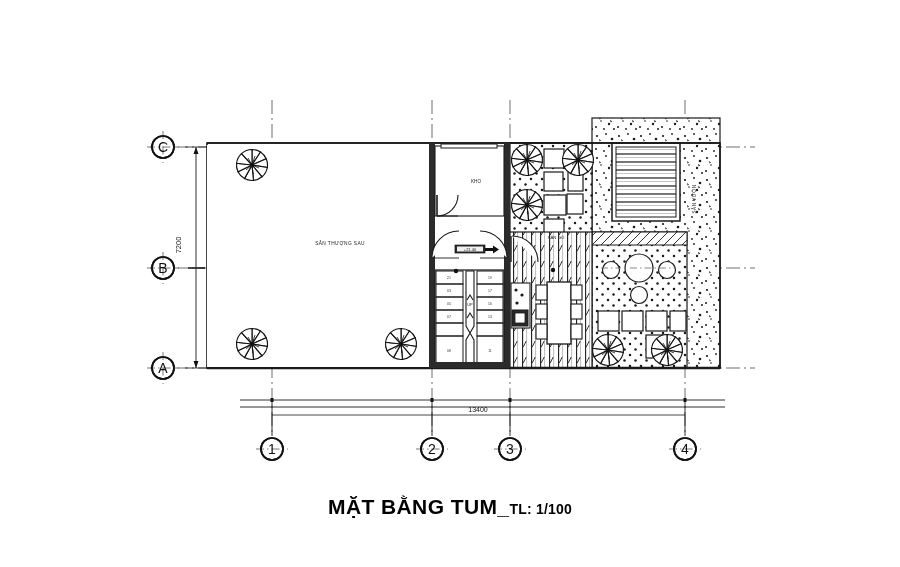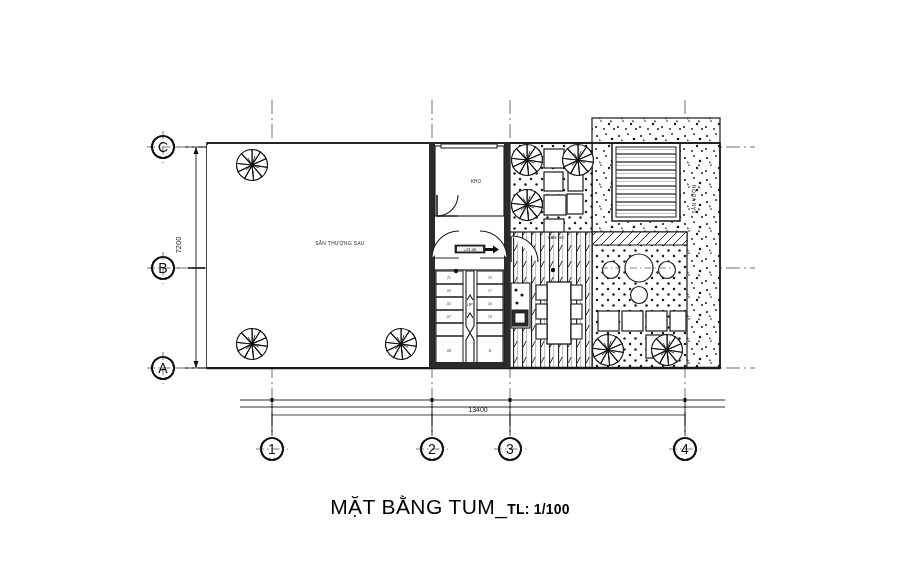--- a/index.html
+++ b/index.html
@@ -23,21 +23,21 @@
 
   .title-block {
     position: absolute;
     left: 0; top: 495px;
     width: 900px;
     text-align: center;
     white-space: nowrap;
   }
   .title-main {
     font-family: "Liberation Sans", sans-serif;
-    font-weight: normal;
+    font-weight: bold;
     font-size: 21px;
     letter-spacing: 0.4px;
     color: #000;
   }
   .title-scale {
     font-family: "Liberation Sans", sans-serif;
     font-weight: bold;
     font-size: 14px;
     color: #000;
     letter-spacing: 0.2px;

